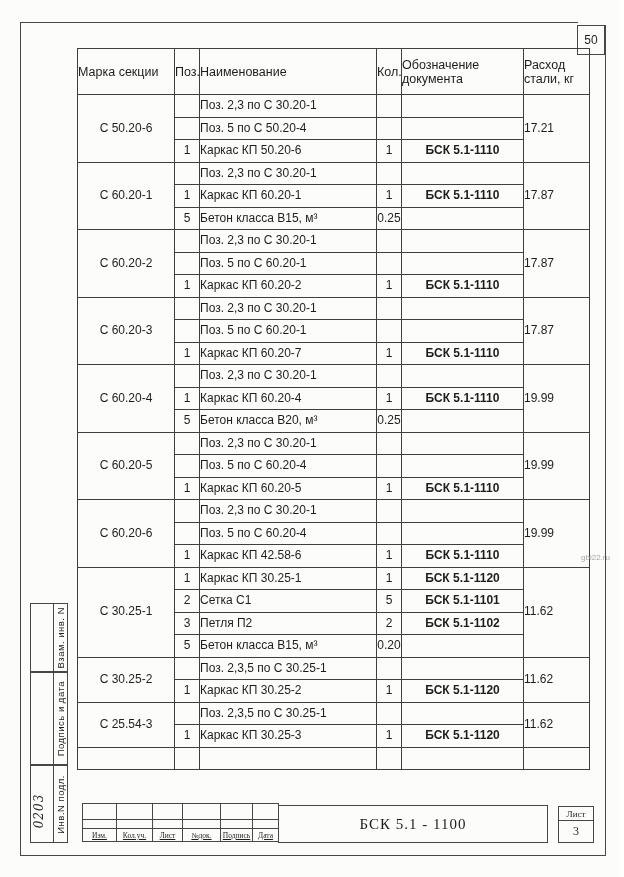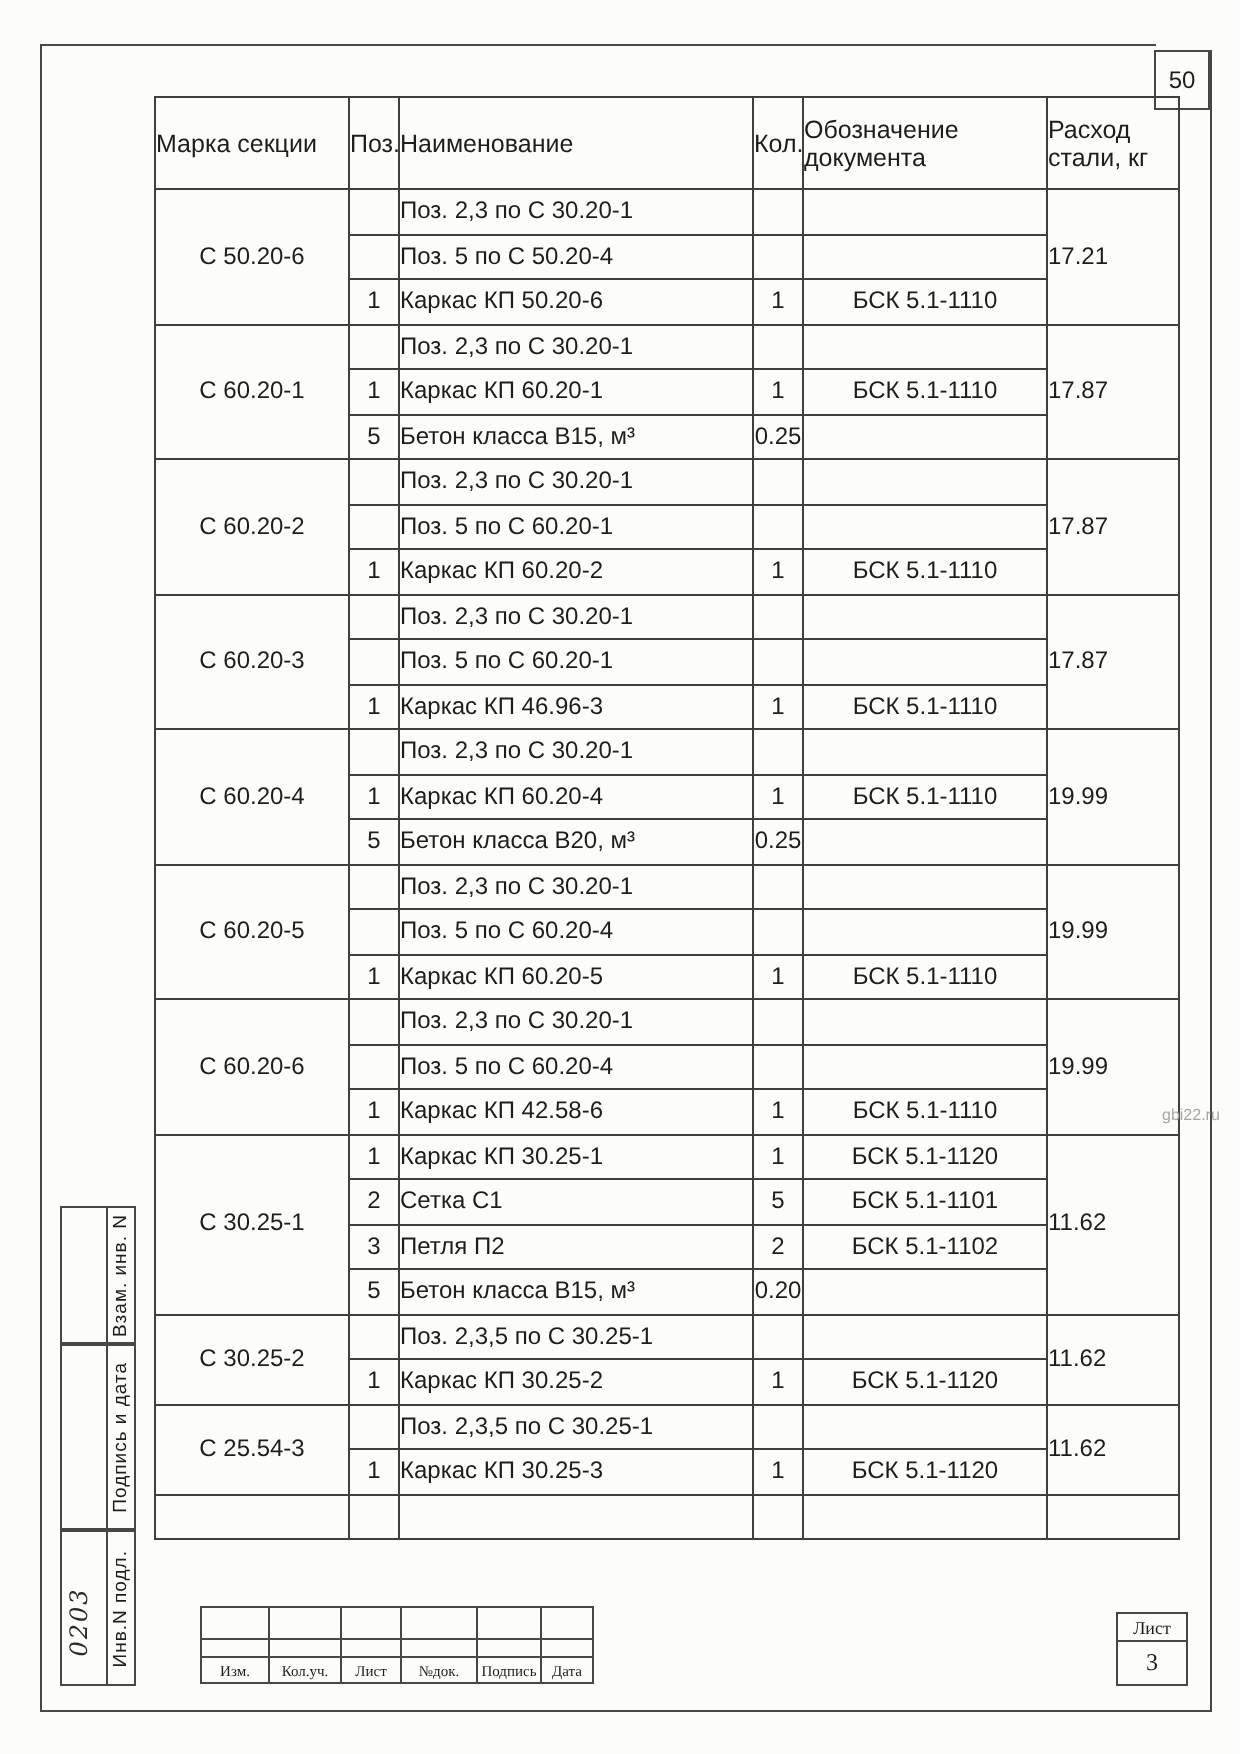--- a/index.html
+++ b/index.html
@@ -31,21 +31,21 @@
   }
   table.spec thead th{
     height:45px;font-weight:normal;font-size:12.5px;text-align:left;
     white-space:normal;vertical-align:middle;
   }
   table.spec tbody tr{height:22.5px;}
   td.c-mark{text-align:center;}
   td.c-poz{text-align:center;}
   td.c-name{text-align:left;padding-left:6px;}
   td.c-qty{text-align:center;}
-  td.c-doc{text-align:center;}
+  td.c-doc{text-align:center;font-weight:bold;}
   td.c-steel{text-align:left;}
 
   
   .mbox{
     position:absolute;left:30px;width:38px;box-sizing:border-box;
     border:1px solid #474744;display:flex;
   }
   .mbox-blank{width:22px;border-right:1px solid #474744;position:relative;}
   .mbox-label{
     flex:1;display:flex;align-items:center;justify-content:center;
@@ -56,23 +56,23 @@
   }
   .handwritten{
     position:absolute;left:-9px;top:50%;
     transform:rotate(-90deg);
     font-family:"DejaVu Serif",serif;font-style:italic;
     font-size:12px;letter-spacing:1px;color:#2a2a28;
   }
 
   
   table.stamp-left{
-    position:absolute;left:100px;top:803px;width:196px;
+    position:absolute;left:82px;top:803px;width:196px;
     border-collapse:collapse;table-layout:fixed;
-    font-family:"Liberation Serif",serif;font-size:7.5px;
+    font-family:"Liberation Serif",serif;font-size:7.5px;text-decoration:underline;
   }
   table.stamp-left td{
     border:1px solid #474744;padding:0;text-align:center;
     white-space:nowrap;overflow:hidden;
   }
   tr.sr1 td{height:15px;}
   tr.sr2 td{height:8px;}
   tr.sr3 td{height:12px;}
   .stamp-center{
     position:absolute;left:278px;top:805px;width:270px;height:38px;
@@ -199,21 +199,21 @@
           <td rowspan="3" class="c-steel">17.87</td>
         </tr>
         <tr>
           <td class="c-poz"></td>
           <td class="c-name">Поз. 5 по С 60.20-1</td>
           <td class="c-qty"></td>
           <td class="c-doc"></td>
         </tr>
         <tr>
           <td class="c-poz">1</td>
-          <td class="c-name">Каркас КП 46.96-3</td>
+          <td class="c-name">Каркас КП 60.20-7</td>
           <td class="c-qty">1</td>
           <td class="c-doc">БСК 5.1-1110</td>
         </tr>
         <tr>
           <td rowspan="3" class="c-mark">С 60.20-4</td>
           <td class="c-poz"></td>
           <td class="c-name">Поз. 2,3 по С 30.20-1</td>
           <td class="c-qty"></td>
           <td class="c-doc"></td>
           <td rowspan="3" class="c-steel">19.99</td>
@@ -386,18 +386,19 @@
       <td>Изм.</td>
       <td>Кол.уч.</td>
       <td>Лист</td>
       <td>№док.</td>
       <td>Подпись</td>
       <td>Дата</td>
     </tr>
   </tbody>
     </table>
 
+  <div class="stamp-center">БСК 5.1 - 1100</div>
   <div class="sheet-label-box">Лист</div>
   <div class="sheet-num-box">3</div>
 
   <div class="watermark">gbi22.ru</div>
 
 </div>
 
 </body></html>

